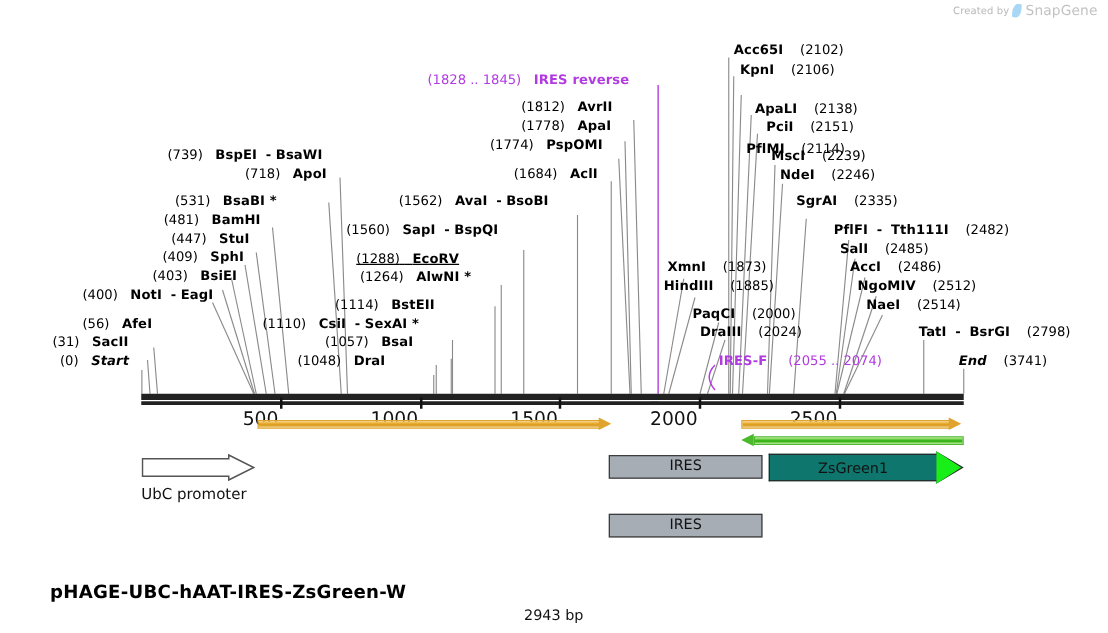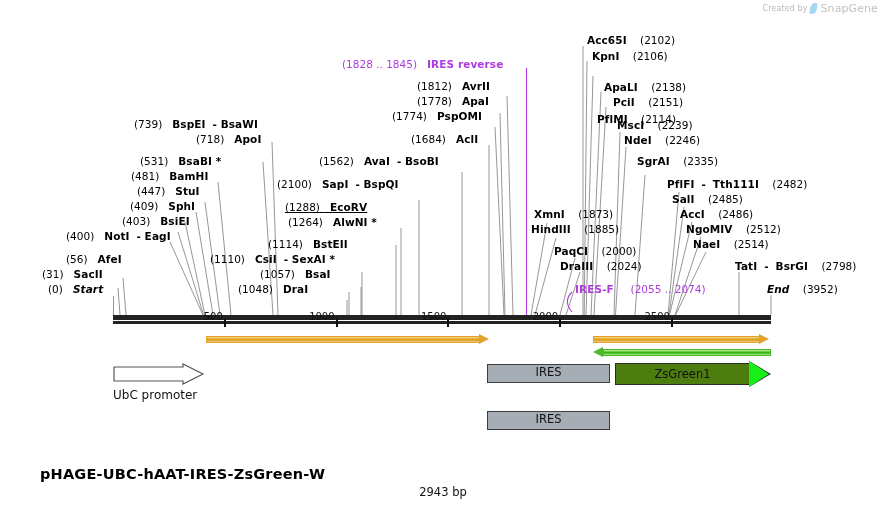--- a/index.html
+++ b/index.html
@@ -26,39 +26,39 @@
   .lbl .sep{font-weight:bold;}
   .lbl.italic .nm{font-style:italic;}
   .lbl.primer{color:#b13ae0;}
   .lbl.primer .nm{font-weight:700;}
   svg.lines{position:absolute;left:0;top:0;width:886px;height:506px;pointer-events:none;}
 
   
   #ruler-bar{left:113px;top:315px;width:658px;height:5px;background:#222;}
   #ruler-bar2{left:113px;top:321px;width:658px;height:3px;background:#222;}
   .tick{position:absolute;width:2px;height:9px;background:#111;top:318px;}
-  .ticklbl{position:absolute;font-size:10px;color:#111;top:311px;text-align:right;}
+  .ticklbl{position:absolute;font-size:15px;color:#111;top:326px;text-align:right;}
 
   
   .orange-arrow{position:absolute;height:9px;}
   .orange-arrow .shaft{position:absolute;left:0;top:1px;height:7px;
      background:linear-gradient(#f6c659,#e39f1c 45%,#f7d municipal,#f8d88a);
      background:linear-gradient(180deg,#f8d88a 0%,#e6a72a 40%,#d79a18 60%,#f6d28a 100%);
      border:1px solid #e0a32b;box-sizing:border-box;}
   .orange-arrow .head{position:absolute;top:-1px;width:0;height:0;
      border-top:5.5px solid transparent;border-bottom:5.5px solid transparent;}
   .green-arrow .shaft{position:absolute;left:0;top:1px;height:7px;
      background:linear-gradient(180deg,#c7f19f 0%,#3fbb1b 45%,#2faa10 60%,#bdf09a 100%);
      border:1px solid #4cb82b;box-sizing:border-box;}
 
   .feat-box{position:absolute;box-sizing:border-box;display:flex;align-items:flex-start;
      justify-content:center;font-size:11.5px;color:#111;}
   .feat-grey{background:#a6adb4;border:1px solid #3d3d3d;}
   .zs-arrow{position:absolute;height:22px;}
-  .zs-arrow .body{position:absolute;left:0;top:0;bottom:0;background:#4d7c0f;
+  .zs-arrow .body{position:absolute;left:0;top:0;bottom:0;background:#0f766e;
      border:1px solid #2b2b2b;box-sizing:border-box;border-right:none;
      display:flex;align-items:center;justify-content:center;font-size:11.5px;color:#111;}
   .zs-arrow .tip{position:absolute;right:0;top:-2px;width:0;height:0;
      border-top:13px solid transparent;border-bottom:13px solid transparent;
      border-left:22px solid #18ee18;}
   .zs-arrow .tipo{position:absolute;right:0;top:-2px;width:0;height:0;
      border-top:13px solid transparent;border-bottom:13px solid transparent;
      border-left:22px solid #2b2b2b;}
 
   .ubc-arrow{position:absolute;}
@@ -199,21 +199,21 @@
   <span>&nbsp;&nbsp;&nbsp;</span><span class="pos">(2514)</span>
 </div>
 <div class="abs lbl" style="left:735px;top:260px;">
   <span class="nm">TatI</span>
   <span class="sep">&nbsp;-&nbsp;</span>
   <span class="nm">BsrGI</span>
   <span>&nbsp;&nbsp;&nbsp;</span><span class="pos">(2798)</span>
 </div>
 <div class="abs lbl italic" style="left:767px;top:283px;">
   <span class="nm">End</span>
-  <span>&nbsp;&nbsp;&nbsp;</span><span class="pos">(3952)</span>
+  <span>&nbsp;&nbsp;&nbsp;</span><span class="pos">(3741)</span>
 </div>
 
 <div class="abs lbl" style="left:417px;top:80px;">
   <span class="pos">(1812)</span>
   <span>&nbsp;&nbsp;</span><span class="nm">AvrII</span>
 </div>
 <div class="abs lbl" style="left:417px;top:95px;">
   <span class="pos">(1778)</span>
   <span>&nbsp;&nbsp;</span><span class="nm">ApaI</span>
 </div>
@@ -225,21 +225,21 @@
   <span class="pos">(1684)</span>
   <span>&nbsp;&nbsp;</span><span class="nm">AclI</span>
 </div>
 
 <div class="abs lbl" style="left:319px;top:155px;">
   <span class="pos">(1562)</span>
   <span>&nbsp;&nbsp;</span><span class="nm">AvaI</span>
   <span class="sep">&nbsp;-&nbsp;</span><span class="nm">BsoBI</span>
 </div>
 <div class="abs lbl" style="left:277px;top:178px;">
-  <span class="pos">(2100)</span>
+  <span class="pos">(1560)</span>
   <span>&nbsp;&nbsp;</span><span class="nm">SapI</span>
   <span class="sep">&nbsp;-&nbsp;</span><span class="nm">BspQI</span>
 </div>
 <div class="abs lbl" style="left:285px;top:201px;text-decoration:underline;">
   <span class="pos">(1288)</span>
   <span>&nbsp;&nbsp;</span><span class="nm">EcoRV</span>
 </div>
 <div class="abs lbl" style="left:288px;top:216px;">
   <span class="pos">(1264)</span>
   <span>&nbsp;&nbsp;</span><span class="nm">AlwNI *</span>

